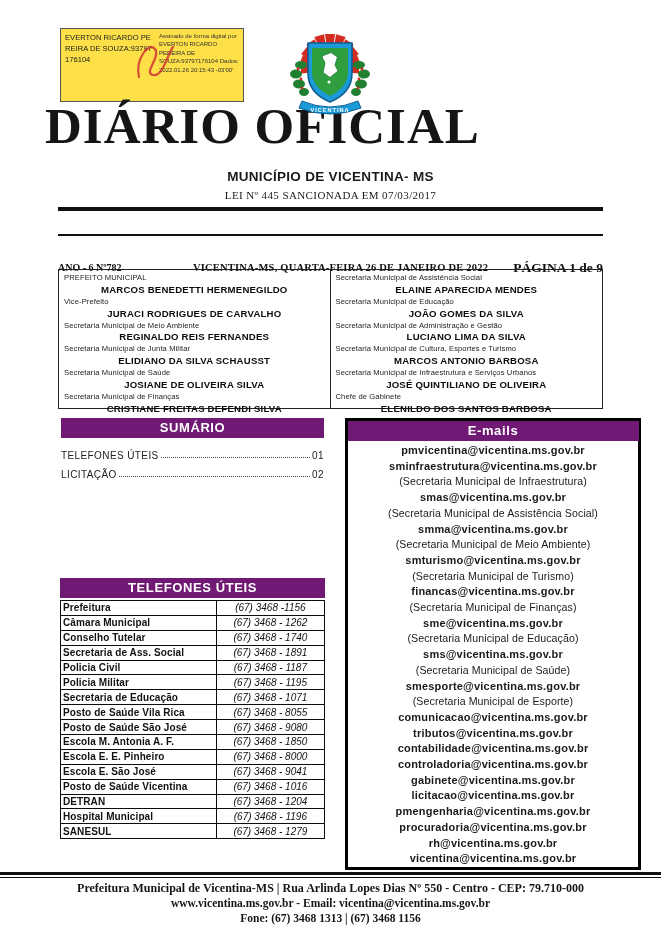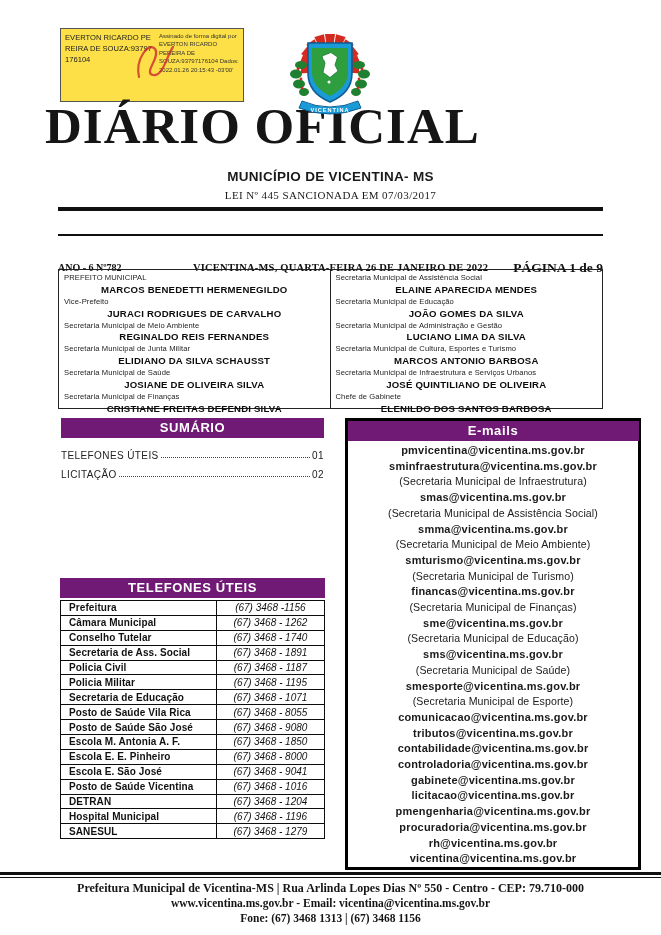--- a/index.html
+++ b/index.html
@@ -49,21 +49,21 @@
   
   .summary { position:absolute; left:61px; top:418px; width:263px; }
   .summary-items { padding-top:4px; }
   .sum-row { display:flex; align-items:flex-end; font-size:10px; letter-spacing:.4px;
     color:#222; height:19px; }
   .sum-leader { flex:1; border-bottom:1.6px dotted #444; margin:0 2px 3px 2px; }
 
   
   .phones { position:absolute; left:60px; top:578px; width:265px; }
   .phones table { width:100%; border-collapse:collapse; margin-top:2px; }
-  .phones td { border:1.6px solid #0c0c0c; height:14.9px; font-size:10px; padding:0 8px;
+  .phones td { border:1.6px solid #0c0c0c; height:14.9px; font-size:10px; padding:0 2px;
     vertical-align:middle;margin-left:47px; }
   .phones td.ph-name { font-weight:bold; width:59%; letter-spacing:.1px; }
   .phones td.ph-num { font-style:italic; text-align:center; font-size:10px; }
 
   
   .emails { position:absolute; left:345px; top:418px; width:296px; height:452px;
     border:3px solid #000000; background:#fff; }
   .emails .bar { margin:-0.5px; }
   .email-list { padding:3px 2px 0 2px; }
   .email-line { text-align:center; font-size:10.6px; line-height:15.7px; color:#1a1a1a;

